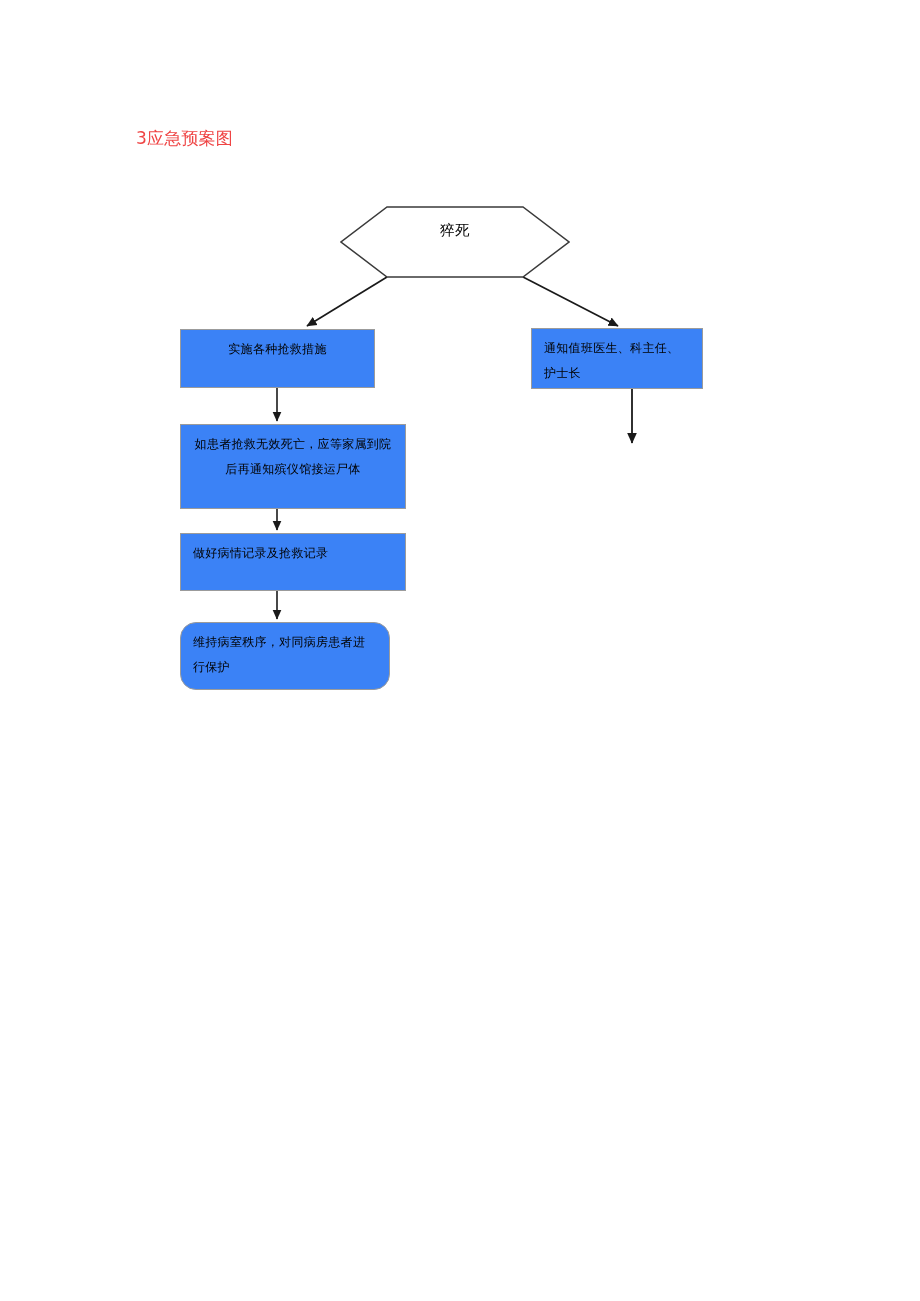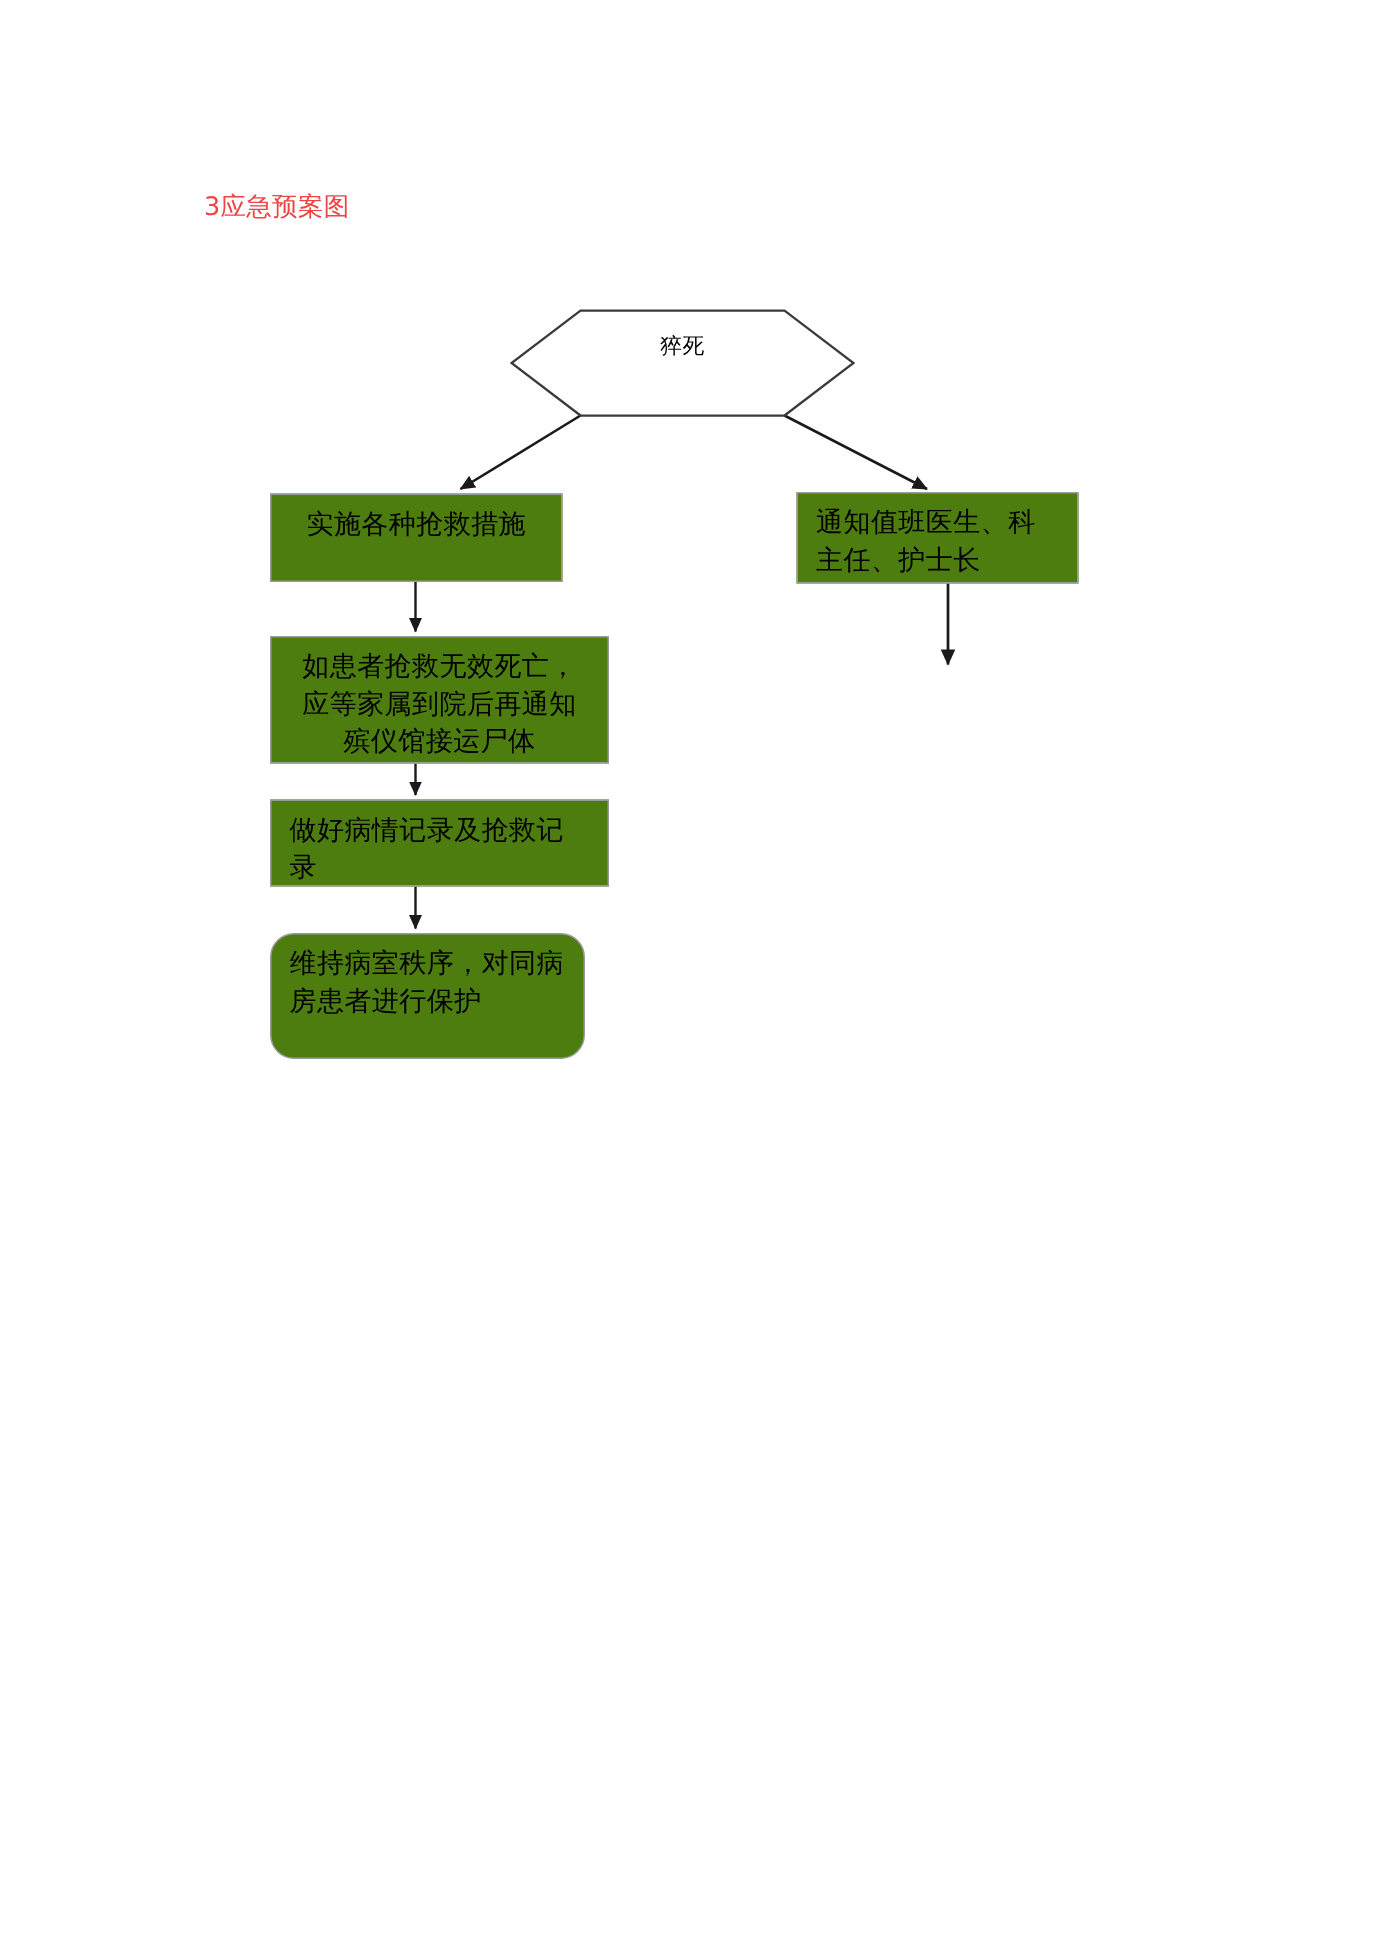--- a/index.html
+++ b/index.html
@@ -44,23 +44,23 @@
     width: 920px;
     height: 1301px;
     pointer-events: none;
   }
 
   
   .node {
     position: absolute;
     box-sizing: border-box;
     border: 1px solid #9b9b9b;
-    background: #4d7c0f;
+    background: #3b82f6;
     color: #000000;
-    font-size: 18px;
+    font-size: 12px;
     line-height: 25px;
     padding: 7px 12px 0 12px;
     letter-spacing: 0.3px;
   }
   .node.rounded {
     border-radius: 16px;
   }
   .node.center {
     text-align: center;
   }
@@ -97,23 +97,23 @@
     color: #000000;
     letter-spacing: 0.4px;
     padding-bottom: 24px;
     box-sizing: border-box;
   }
 
   
   #node-left-1  { left: 180px; top: 329px; width: 195px; height: 59px; }
   #node-left-2  { left: 180px; top: 424px; width: 226px; height: 85px; text-align: center; }
   #node-left-3  { left: 180px; top: 533px; width: 226px; height: 58px; }
-  #node-left-4  { left: 180px; top: 622px; width: 210px; height: 84px; }
+  #node-left-4  { left: 180px; top: 622px; width: 210px; height: 68px; }
 
-  #node-right-1 { left: 531px; top: 328px; width: 188px; height: 61px; }
+  #node-right-1 { left: 531px; top: 328px; width: 172px; height: 61px; }
   #node-right-2 { left: 546px; top: 446px; width: 172px; height: 79px; }
 </style>
 </head>
 <body>
 
 <div id="page">
 
   <div id="doc-title">3应急预案图</div>
 
   <svg id="connectors" viewBox="0 0 920 1301" xmlns="http://www.w3.org/2000/svg">

